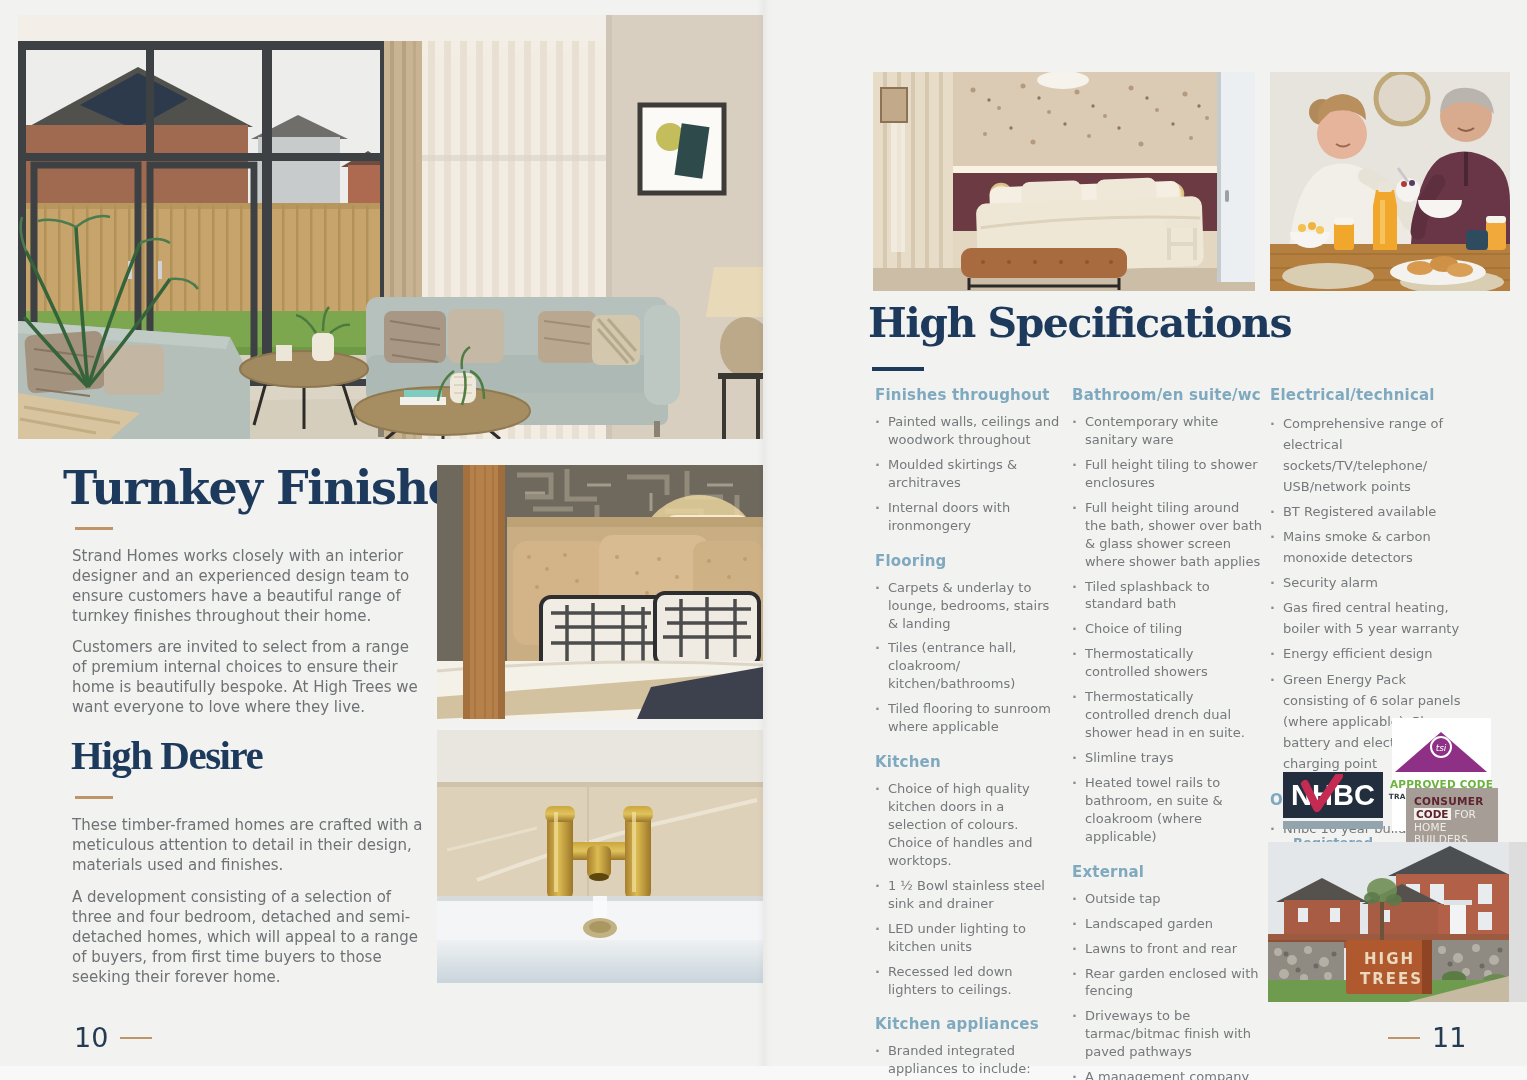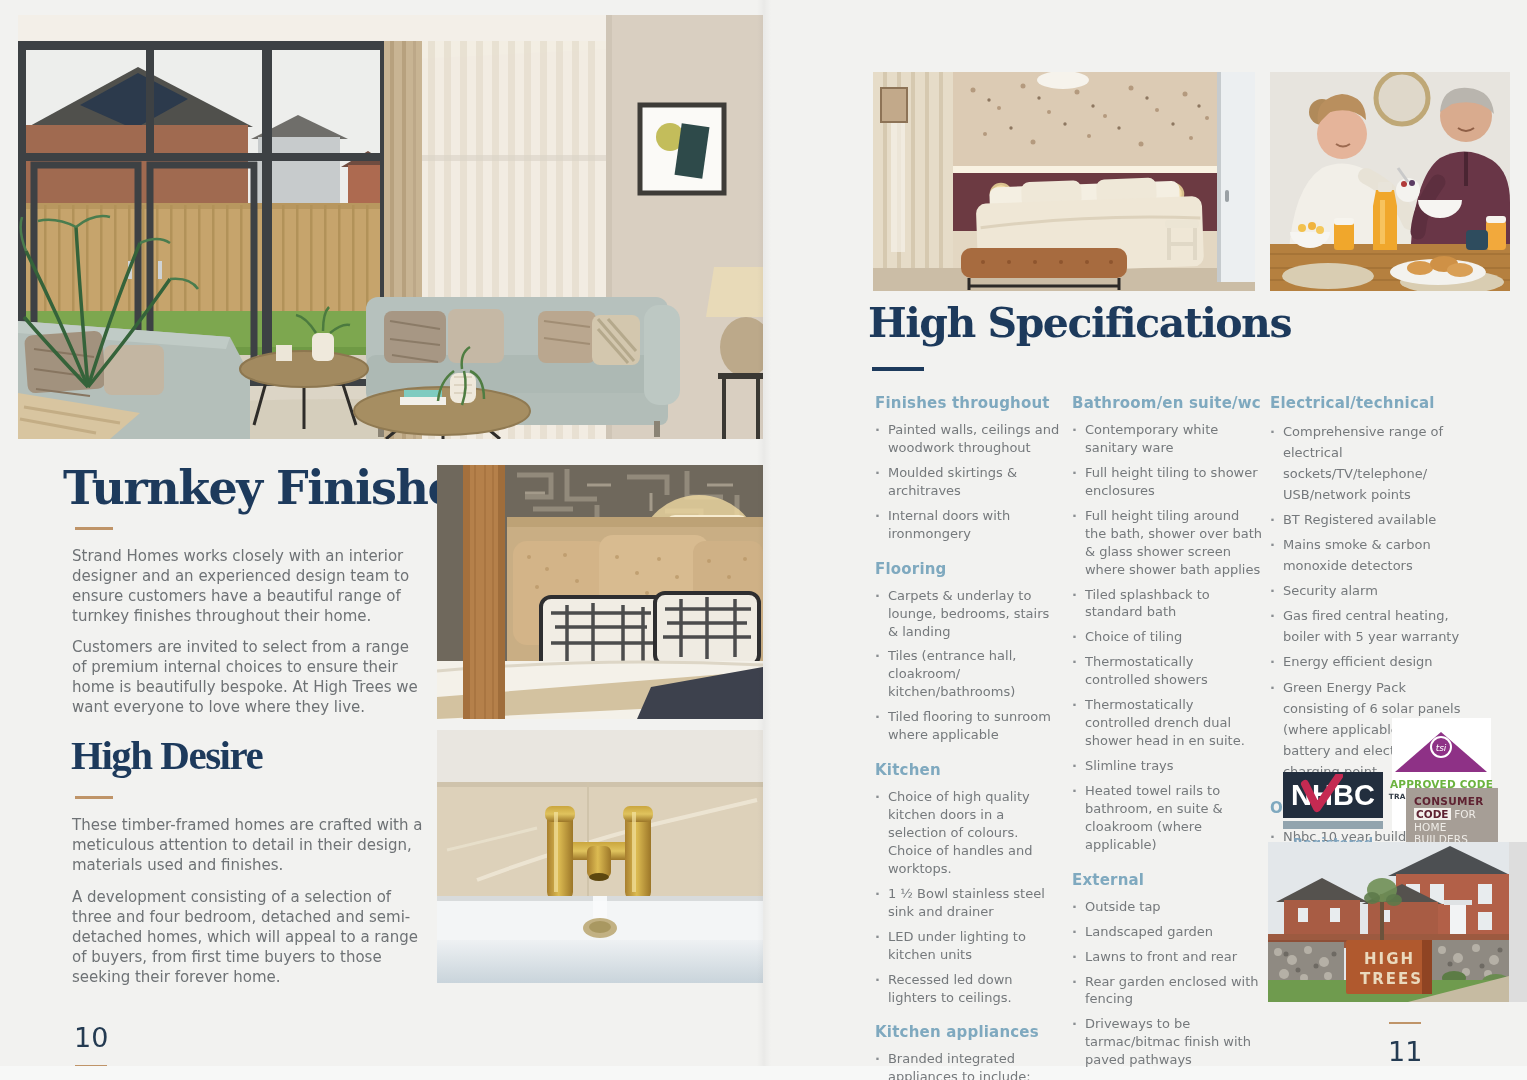--- a/index.html
+++ b/index.html
@@ -14,29 +14,29 @@
                color:#1d3a5c;letter-spacing:-1.5px;line-height:1;}
   .dash{position:absolute;background:#bf9468;}
   .dash-navy{position:absolute;background:#1d3a5c;}
 
   
   .copy{position:absolute;width:352px;color:#6e7275;font-size:15px;line-height:20px;}
 
   
   .spec-col{position:absolute;top:378px;}
   .spec-h{color:#7fa9bf;font-weight:700;font-size:15px;margin:17px 0 9px 0;letter-spacing:.2px;}
-  .spec-section:first-child .spec-h{margin-top:16px;}
+  .spec-section:first-child .spec-h{margin-top:8px;}
   .spec-ul{list-style:none;margin:0;padding:0;}
   .spec-ul li{display:flex;gap:8px;font-size:13px;color:#75797c;line-height:1.38;margin:0 0 7px 0;}
   .spec-ul .dot{flex:0 0 auto;color:#8a8e91;font-weight:700;line-height:inherit;}
   .col-loose .spec-ul li{line-height:1.62;margin-bottom:4px;}
 
   
   .pagenum{position:absolute;display:flex;align-items:center;gap:12px;
-           color:#243b52;font-size:27px;font-weight:500;flex-direction:column;}
+           color:#243b52;font-size:27px;font-weight:500;}
   .pagenum .tick{width:32px;height:2px;background:#bf9468;}
 
   
   .nhbc{position:absolute;left:1283px;top:772px;width:100px;}
   .nhbc-box{width:100px;height:46px;background:#222e3e;position:relative;
             display:flex;align-items:center;justify-content:center;}
   .nhbc-box .word{color:#fff;font-weight:700;font-size:29px;letter-spacing:0px;
                   font-family:"Liberation Sans",sans-serif;}
   .nhbc-box svg{position:absolute;left:8px;top:2px;}
   .nhbc-bar{height:8px;background:#92a4ae;margin-top:3px;}

